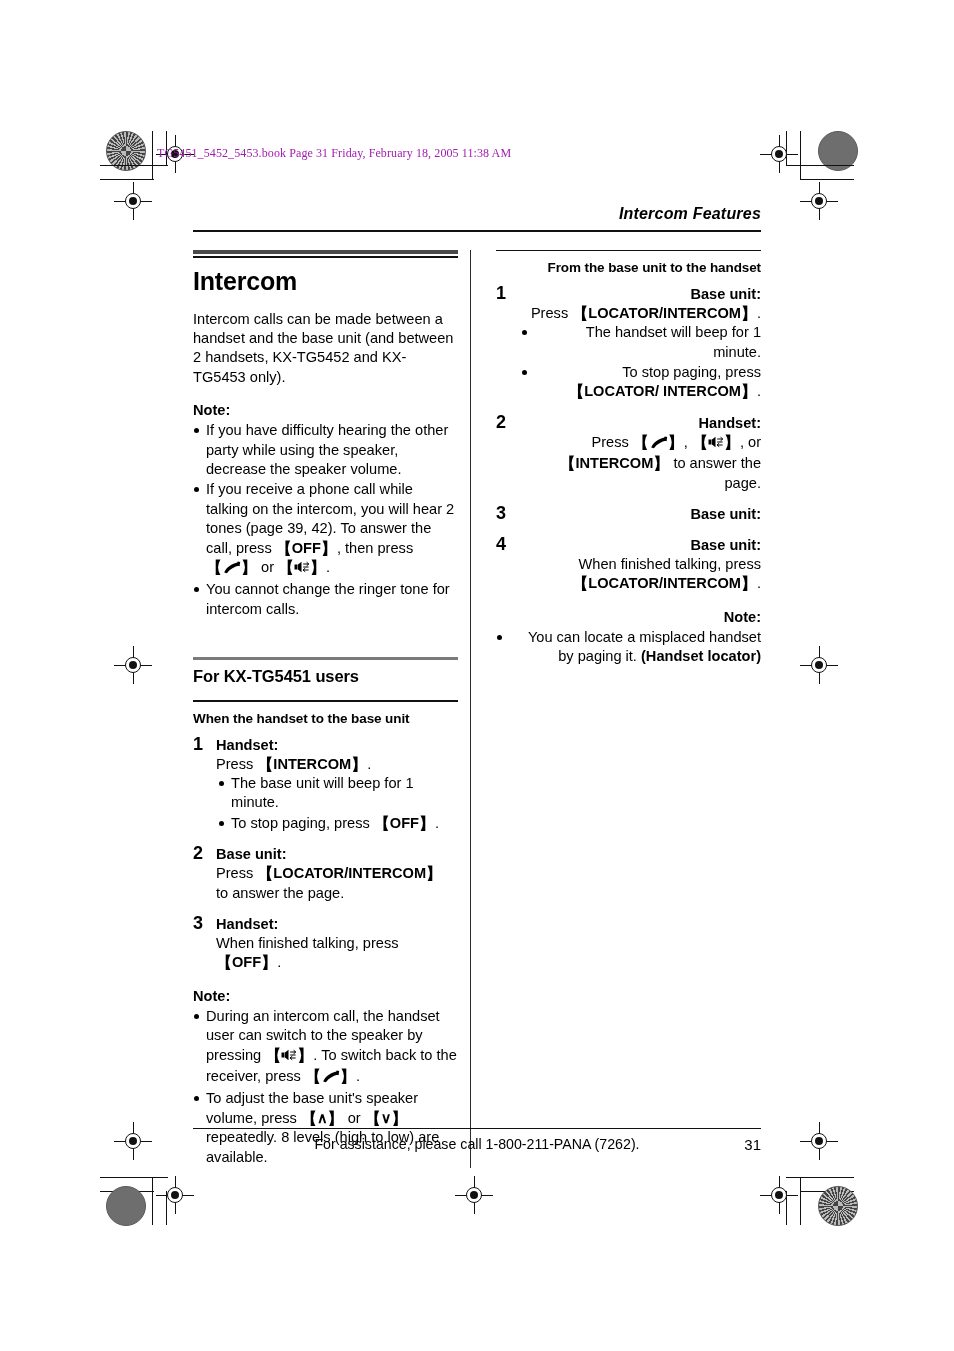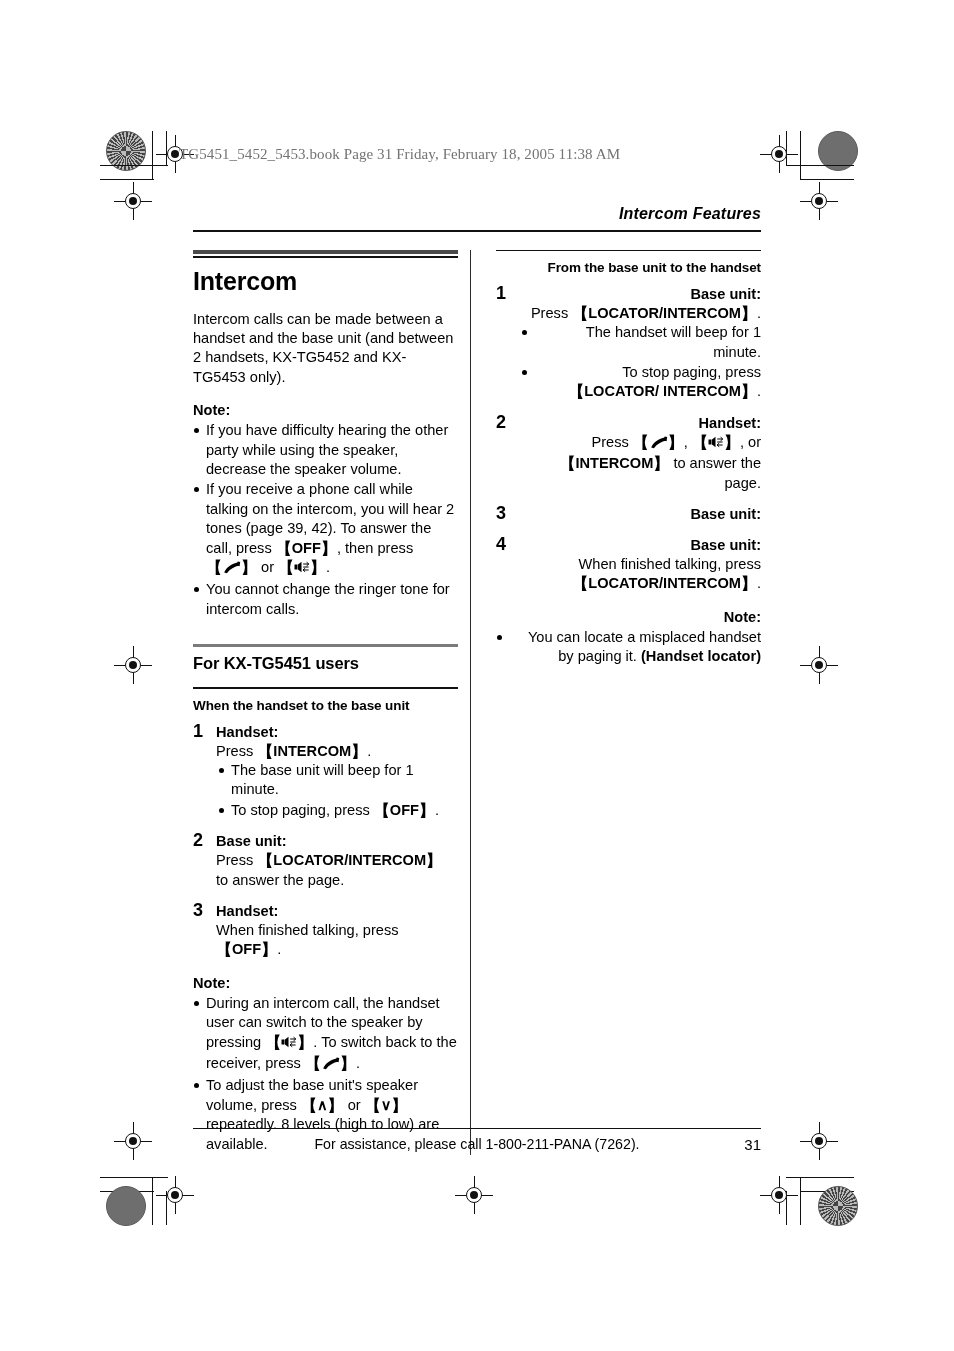--- a/index.html
+++ b/index.html
@@ -22,23 +22,23 @@
   .reg-target .ring{position:absolute;left:5px;top:5px;width:16px;height:16px;
      border:1.5px solid #111;border-radius:50%;box-sizing:border-box;background:#fff;}
   .reg-target .core{position:absolute;left:9px;top:9px;width:8px;height:8px;
      border-radius:50%;background:#111;}
   .reg-target .hbar{position:absolute;left:-6px;top:12.5px;width:38px;height:1.5px;background:#111;}
   .reg-target .vbar{position:absolute;top:-6px;left:12.5px;height:38px;width:1.5px;background:#111;}
   .cropline{position:absolute;background:#111;}
 
   
   .bookline{
-    position:absolute;left:179px;top:146px;
+    position:absolute;left:157px;top:146px;
     font-family:"Liberation Serif", serif;
-    font-size:15px;color:#737373;white-space:nowrap;letter-spacing:.1px;
+    font-size:12px;color:#a21caf;white-space:nowrap;letter-spacing:.1px;
   }
 
   .page{
     position:absolute;left:193px;top:205px;width:568px;
   }
 
   .running-head{
     text-align:right;
     font-weight:bold;font-style:italic;
     font-size:16px;
@@ -63,21 +63,21 @@
 
   h1.chapter{
     font-size:25px;font-weight:bold;margin:9px 0 14px 0;letter-spacing:-.2px;
   }
   h2.section{
     font-size:16.5px;font-weight:bold;margin:7px 0 0 0;letter-spacing:-.1px;
   }
   h3.sub{
     font-size:13.5px;font-weight:bold;margin:9px 0 0 0;letter-spacing:-.1px;
   }
-  .sec-block{margin-top:25px;}
+  .sec-block{margin-top:38px;}
   .sec-block .rule-gray{margin-bottom:0;}
   .sub-block{margin-top:14px;}
 
   p.body{font-size:14.6px;line-height:1.33;margin:0 0 0 0;}
   .lead{margin-top:2px;}
 
   .note-label{font-size:14.6px;font-weight:bold;margin:15px 0 3px 0;}
 
   ul.bullets{list-style:none;margin:0;padding:0;}
   ul.bullets > li{

